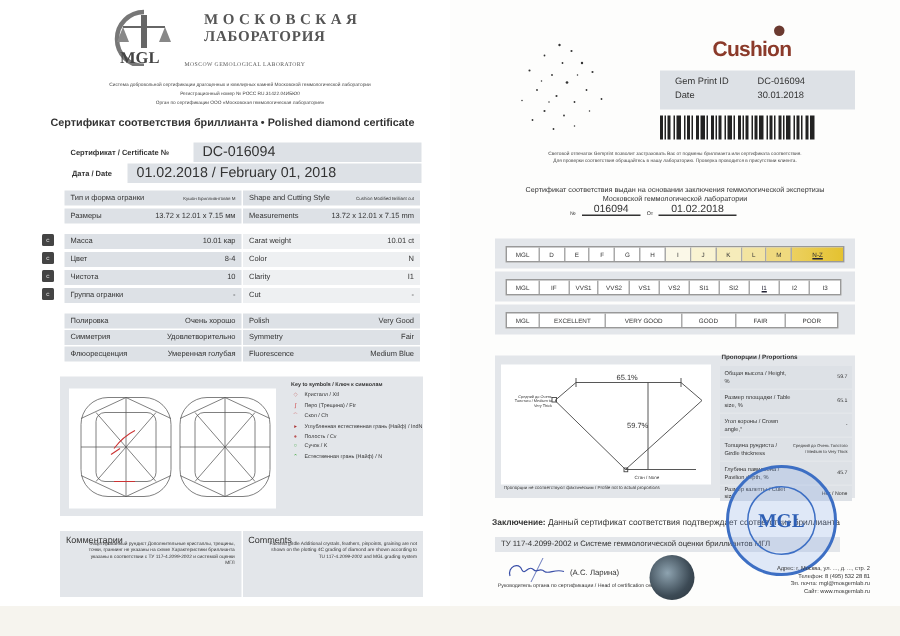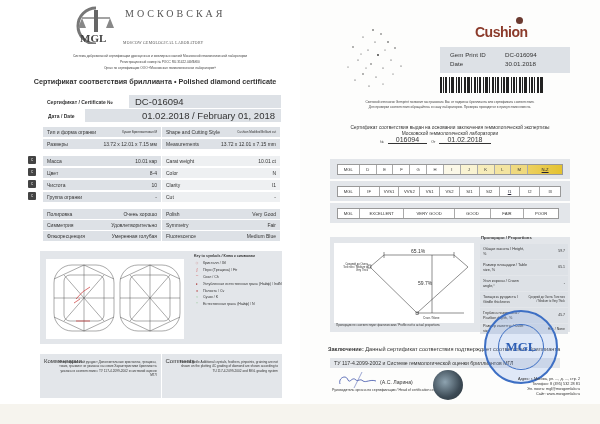--- a/index.html
+++ b/index.html
@@ -4,21 +4,21 @@
 <style>
   * { box-sizing: border-box; margin: 0; padding: 0; }
   body { width: 600px; height: 424px; background: #f7f6f3; font-family: "Liberation Sans", sans-serif; color: #333; overflow: hidden; position: relative; }
   .page { position: absolute; top: 0; height: 424px; background: #fff; }
   .left { left: 0; width: 300px; }
   .right { left: 300px; width: 300px; background: #fdfdfc; }
   .bottom-strip { position: absolute; left: 0; top: 404px; width: 600px; height: 20px; background: #f6f4ee; }
 
   
   .logo { position: absolute; left: 72px; top: 6px; width: 48px; height: 38px; }
-  .lab-name { position: absolute; left: 125px; top: 8px; font-family: "Liberation Serif", serif; font-weight: normal; color: #555; font-size: 10px; letter-spacing: 3px; line-height: 11px; }
+  .lab-name { position: absolute; left: 136px; top: 8px; font-family: "Liberation Serif", serif; font-weight: bold; color: #555; font-size: 10px; letter-spacing: 3px; line-height: 11px; }
   .lab-name div:nth-child(2) { letter-spacing: 0.5px; }
   .lab-en { position: absolute; left: 123px; top: 41px; font-family: "Liberation Serif", serif; font-size: 3.8px; color: #555; letter-spacing: 0.3px; }
   .small-lines { position: absolute; left: 30px; top: 53px; width: 260px; text-align: center; font-size: 3.2px; color: #444; line-height: 6px; }
   .cert-title { position: absolute; left: 20px; top: 77px; width: 270px; text-align: center; font-size: 7.2px; font-weight: bold; color: #333; }
 
   .cert-row { position: absolute; left: 47px; height: 13px; display: flex; align-items: center; }
   .cert-label { font-size: 5px; font-weight: bold; color: #333; }
   .cert-value { font-size: 9.5px; color: #333; background: #dde1e6; padding: 0 6px; height: 13px; line-height: 13px; }
   .row { position: absolute; display: flex; font-size: 5px; color: #333; height: 10px; align-items: center; }
   .cell { padding: 0 4px; height: 10px; display: flex; align-items: center; justify-content: space-between; background: #dde1e6; }
@@ -87,36 +87,37 @@
 
 <svg class="logo" viewBox="0 0 48 38">
   <path d="M24 2 A18 18 0 1 0 24 38" fill="none" stroke="#777" stroke-width="3"></path>
   <rect x="22" y="4" width="4" height="22" fill="#666"></rect>
   <line x1="10" y1="12" x2="38" y2="12" stroke="#666" stroke-width="1.2"></line>
   <path d="M10 12 L6 22 L14 22 Z M38 12 L34 22 L42 22 Z" fill="#888"></path>
   <text x="8" y="36" font-family="Liberation Serif, serif" font-size="11" font-weight="bold" fill="#444">MGL</text>
 </svg>
 <div class="lab-name">
   <div>МОСКОВСКАЯ</div>
+  <div>ЛАБОРАТОРИЯ</div>
 </div>
 <div class="lab-en">MOSCOW GEMOLOGICAL LABORATORY</div>
 <div class="small-lines">
   <div>Система добровольной сертификации драгоценных и ювелирных камней Московской геммологической лаборатории</div>
   <div>Регистрационный номер № РОСС RU.31422.04ИБЮ0</div>
   <div>Орган по сертификации ООО «Московская геммологическая лаборатория»</div>
 </div>
 <div class="cert-title">Сертификат соответствия бриллианта • Polished diamond certificate</div>
 
 <div class="cert-row" style="top:95px;">
   <span class="cert-label" style="width:82px;">Сертификат / Certificate №</span>
   <span class="cert-value" style="width:152px;">DC-016094</span>
 </div>
 <div class="cert-row" style="top:109px;">
   <span class="cert-label" style="width:38px;padding-left:1px;">Дата / Date</span>
-  <span class="cert-value" style="width:196px;text-align:right;">01.02.2018 / February 01, 2018</span>
+  <span class="cert-value" style="width:196px;text-align:left;">01.02.2018 / February 01, 2018</span>
 </div>
 
 <div class="row" style="top:127px;left:43px;">
   <div class="cell" style="width:118px;">
     <span>Тип и форма огранки</span>
     <span style="font-size:3px;text-align:right;width:40px;">Кушон Бриллиантовая М</span>
   </div>
   <div class="cell" style="width:118px;margin-left:1px;">
     <span>Shape and Cutting Style</span>
     <span style="font-size:3px;text-align:right;width:40px;">Cushion Modified Brilliant cut</span>

